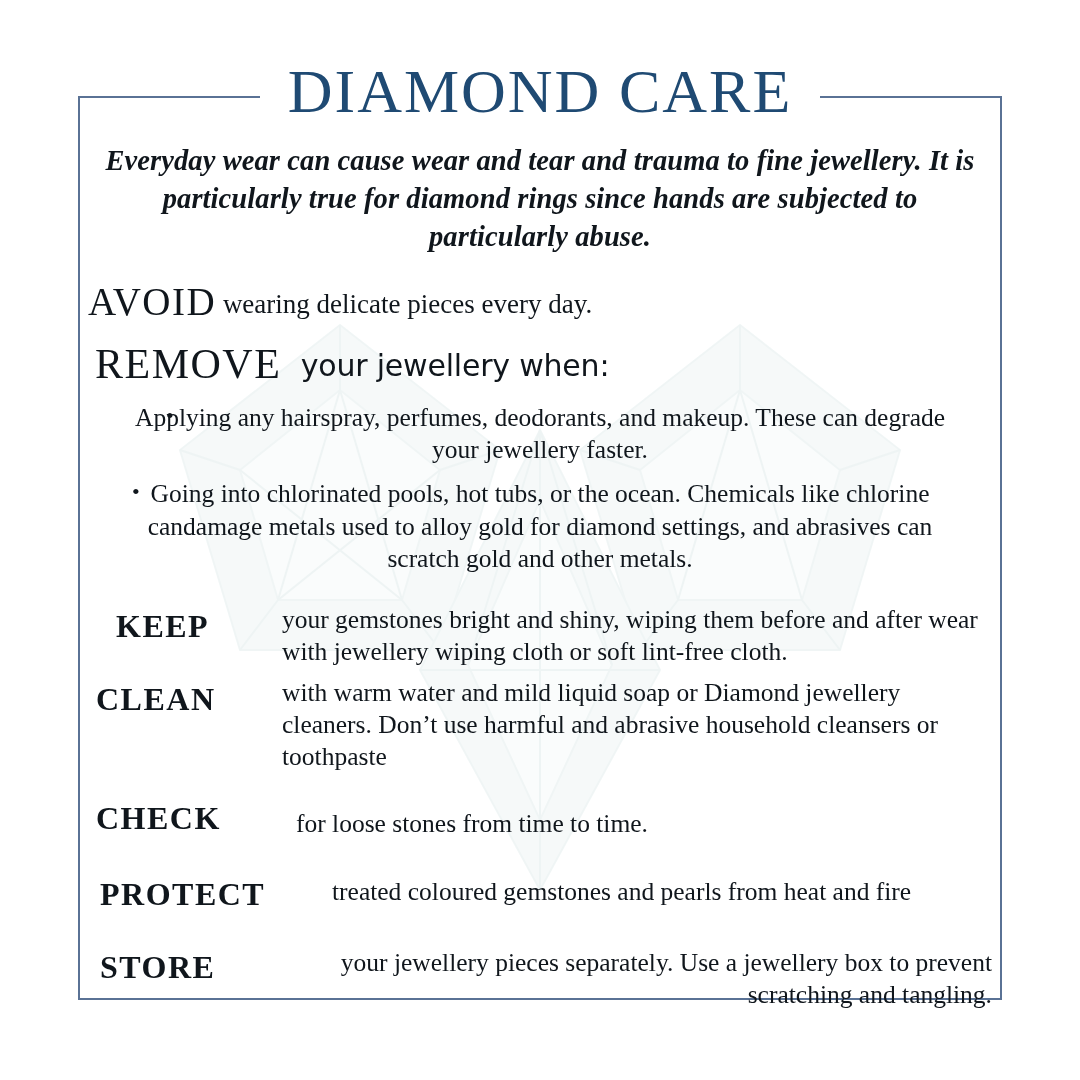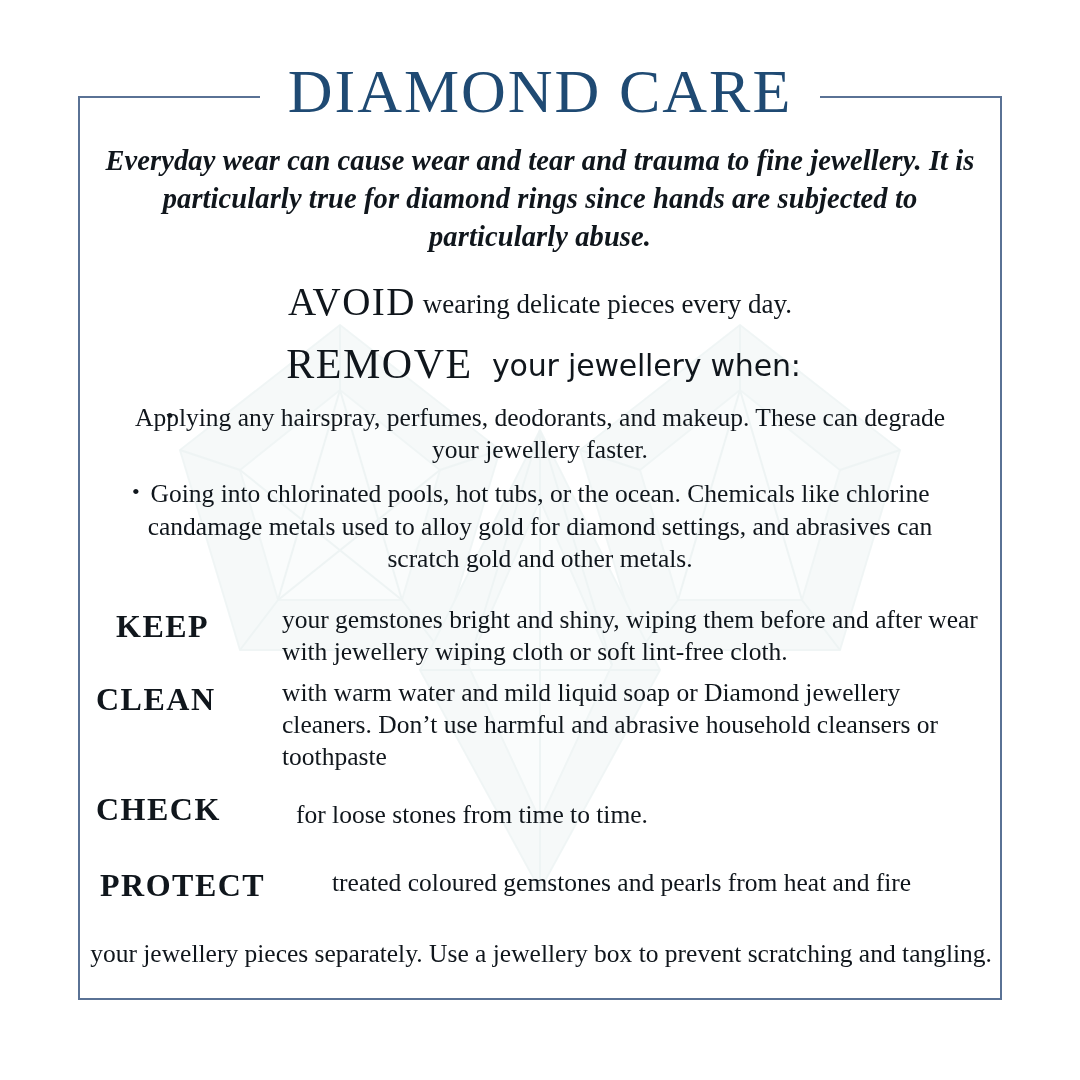--- a/index.html
+++ b/index.html
@@ -94,21 +94,21 @@
   
   .kw {
     font-family: "Liberation Serif", serif;
     color: #10161c;
     letter-spacing: 1.5px;
     font-weight: normal;
     white-space: nowrap;
   }
 
   .row-center {
-    text-align: center;
+    text-align: left;
     color: #10161c;
   }
 
   .avoid-row {
     margin-top: 22px;
     font-size: 27px;
   }
   .avoid-row .kw {
     font-size: 39px;
     vertical-align: -2px;
@@ -173,21 +173,21 @@
   }
 
   .block.keep   { margin-top: 26px; }
   .block.keep   .kwcell { width: 152px; padding-left: 28px; }
   .block.keep   .txt { padding-top: 2px; }
 
   .block.clean  { margin-top: 7px; }
   .block.clean  .kwcell { width: 172px; padding-left: 8px; }
   .block.clean  .txt { padding-top: 2px; }
 
-  .block.check  { margin-top: 12px; }
+  .block.check  { margin-top: 21px; }
   .block.check  .kwcell { width: 186px; padding-left: 8px; }
   .block.check  .txt { padding-top: 14px; }
 
   .block.protect{ margin-top: 30px; }
   .block.protect .kwcell { width: 218px; padding-left: 12px; }
   .block.protect .txt { padding-top: 6px; }
 
   .block.store  { margin-top: 30px; }
   .block.store  .kwcell { width: 168px; padding-left: 12px; }
   .block.store  .txt { padding-top: 4px; text-align: right; }
@@ -289,17 +289,20 @@
     </div>
 
     <div class="block protect">
       <div class="kwcell">
         <span class="kw">PROTECT</span>
       </div>
       <div class="txt">treated coloured gemstones and pearls from heat and fire</div>
     </div>
 
     <div class="block store">
+      <div class="kwcell">
+        <span class="kw">STORE</span>
+      </div>
       <div class="txt">your jewellery pieces separately. Use a jewellery box to prevent scratching and tangling.</div>
     </div>
 
   </div>
 </div>
 
 </body></html>

